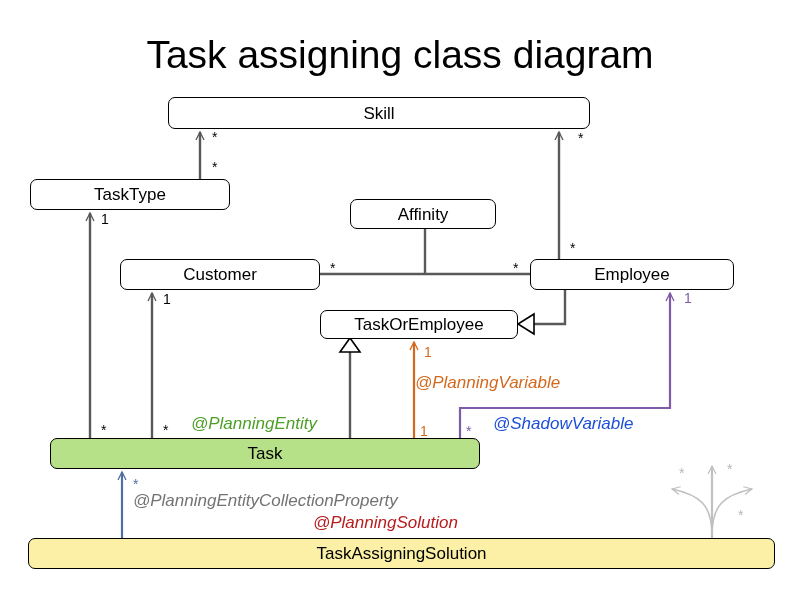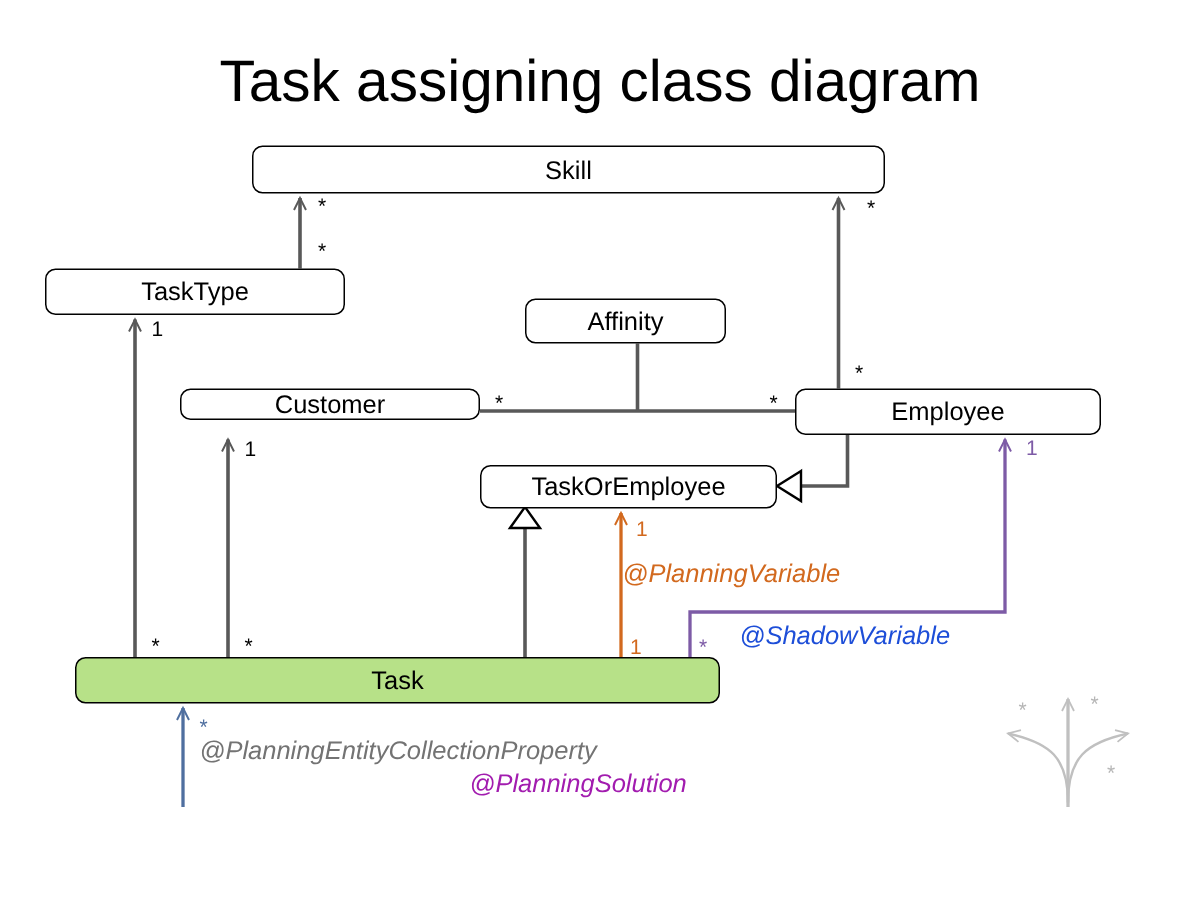--- a/index.html
+++ b/index.html
@@ -66,21 +66,21 @@
     position: absolute;
     font-size: 17px;
     font-style: italic;
     line-height: 1;
     white-space: nowrap;
   }
   .anno.green  { color: #4da027; }
   .anno.orange { color: #d2691e; }
   .anno.purple { color: #1d4ed8; }
   .anno.blue   { color: #737373; }
-  .anno.gold   { color: #a21caf; }
+  .anno.gold   { color: #b91c1c; }
 </style>
 </head>
 <body>
 
 <div id="canvas">
 
   <div class="diagram-title">Task assigning class diagram</div>
 
   <svg id="diagram-svg" viewBox="0 0 800 600" xmlns="http://www.w3.org/2000/svg">
     <defs>
@@ -155,41 +155,45 @@
   </svg>
 
   <div class="uml-box" style="left:168px; top:97px; width:422px; height:32px;">
     <span>Skill</span>
   </div>
 
   <div class="uml-box" style="left:30px; top:179px; width:200px; height:31px;align-items:center;">
     <span>TaskType</span>
   </div>
 
-  <div class="uml-box" style="left:350px; top:199px; width:134px; height:30px;">
+  <div class="uml-box" style="left:350px; top:199px; width:146px; height:30px;">
     <span>Affinity</span>
   </div>
 
-  <div class="uml-box" style="left:120px; top:259px; width:200px; height:21px;">
+  <div class="uml-box" style="left:120px; top:259px; width:200px; height:31px;">
     <span>Customer</span>
   </div>
 
   <div class="uml-box" style="left:530px; top:259px; width:204px; height:31px;">
     <span>Employee</span>
   </div>
 
   <div class="uml-box" style="left:320px; top:310px; width:198px; height:29px;">
     <span>TaskOrEmployee</span>
   </div>
 
   <div class="uml-box green" style="left:50px; top:438px; width:430px; height:31px;">
     <span>Task</span>
   </div>
 
-
+  <div class="uml-box yellow" style="left:28px; top:538px; width:747px; height:31px;">
+    <span>TaskAssigningSolution</span>
+  </div>
+
+  <div class="anno green" style="left:191px; top:415px;">@PlanningEntity</div>
   <div class="anno orange" style="left:415px; top:374px;">@PlanningVariable</div>
   <div class="anno purple" style="left:493px; top:415px;">@ShadowVariable</div>
   <div class="anno blue" style="left:133px; top:492px;">@PlanningEntityCollectionProperty</div>
   <div class="anno gold" style="left:313px; top:514px;">@PlanningSolution</div>
 
   <div class="mult" style="left:212px; top:130px;">*</div>
   <div class="mult" style="left:212px; top:160px;">*</div>
   <div class="mult" style="left:578px; top:131px;">*</div>
   <div class="mult" style="left:570px; top:241px;">*</div>
   <div class="mult" style="left:101px; top:212px;">1</div>

